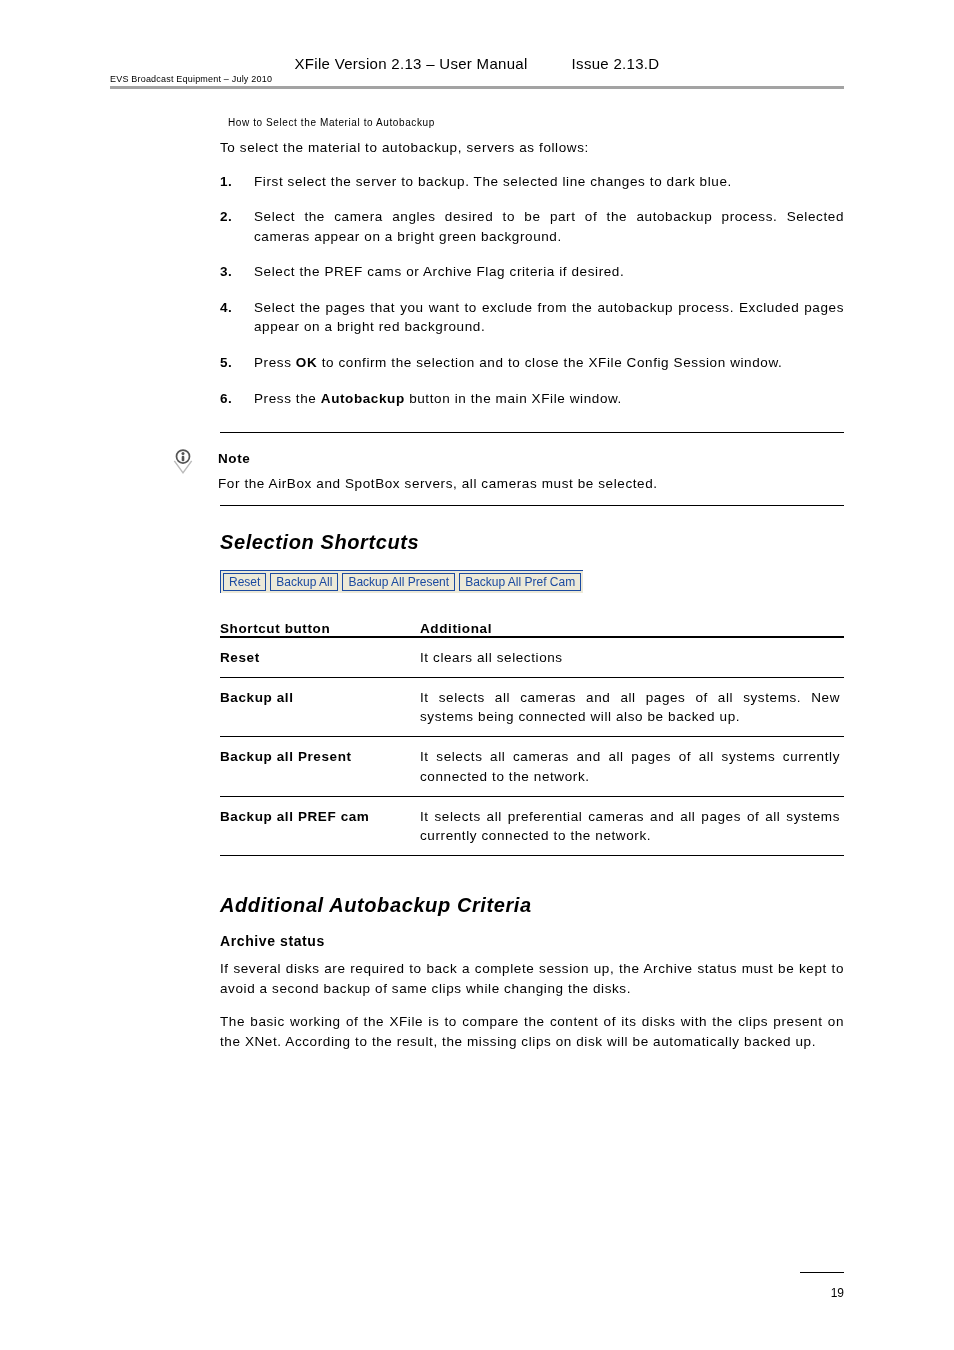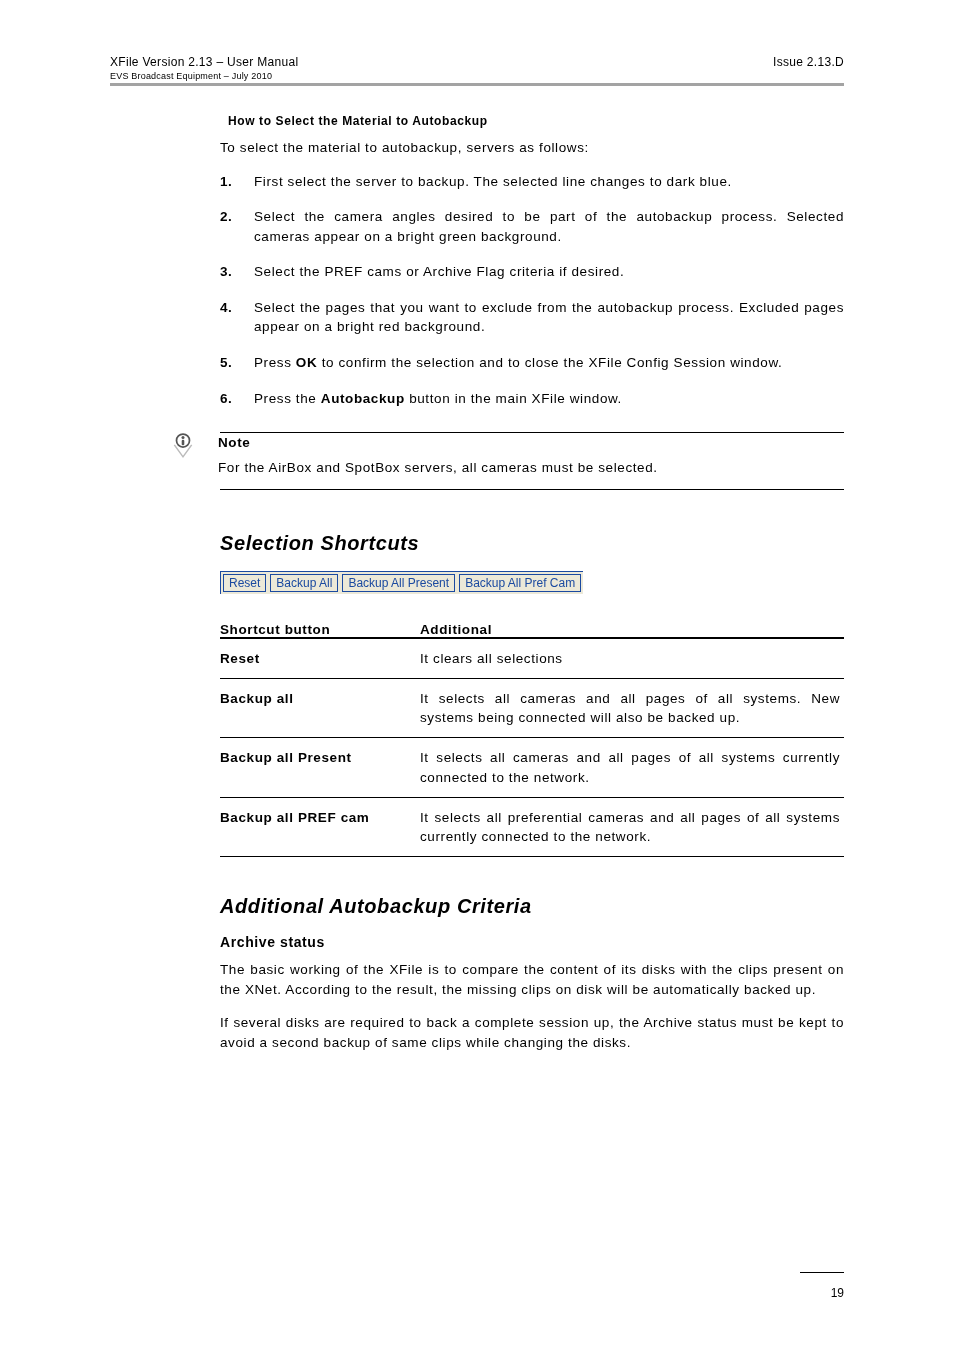--- a/index.html
+++ b/index.html
@@ -9,40 +9,40 @@
     height: 1350px;
     font-family: Arial, Helvetica, sans-serif;
     color: #000;
     position: relative;
   }
   .page {
     padding: 55px 110px 40px 110px;
   }
   .header {
     display: flex;
-    justify-content: space-between;
-    font-size: 12px;
+    justify-content: center;
+    font-size: 15px;
     letter-spacing: 0.3px;
     margin-bottom: 2px;
     gap: 44px;
   }
   .header-sub {
     font-size: 9px;
     letter-spacing: 0.2px;
     border-bottom: 3px solid #a3a3a3;
     padding-bottom: 2px;
     width: 100%;
   }
   .content {
     margin-left: 110px;
     margin-top: 28px;
   }
   h4.section-title {
-    font-size: 12px;
-    font-weight: bold;
+    font-size: 10px;
+    font-weight: normal;
     letter-spacing: 0.6px;
     margin-bottom: 10px;
     padding-left: 8px;
   }
   .para {
     font-size: 13.5px;
     letter-spacing: 0.6px;
     line-height: 1.45;
     margin-bottom: 14px;
     text-align: justify;
@@ -65,42 +65,42 @@
     width: 34px;
     flex-shrink: 0;
   }
   ol.steps > li .step-body { flex: 1; }
   .bold { font-weight: bold; }
 
   .note-block {
     margin-top: 24px;
     border-top: 1px solid #000;
     border-bottom: 1px solid #000;
-    padding: 0 0 10px 0;
+    padding: 16px 0 10px 0;
     display: flex;
     align-items: flex-start;
   }
   .note-icon {
     width: 26px; height: 26px;
     margin-right: 22px;
     margin-left: -50px;
     flex-shrink: 0;
     display:flex; align-items:center; justify-content:center;
   }
   .note-text {
     font-size: 13.5px; letter-spacing: 0.6px; line-height: 1.55;
   }
   .note-text .note-label { font-weight: bold; display:block; margin-bottom: 4px; }
 
   h2.subhead {
     font-size: 20px;
     font-weight: bold;
     font-style: italic;
     letter-spacing: 0.6px;
-    margin-top: 42px;
+    margin-top: 25px;
     margin-bottom: 16px;
   }
   h2.subhead.tight { margin-top: 38px; }
 
   .shortcut-img {
     display: flex;
     gap: 4px;
     margin-bottom: 22px;
     padding:2px;
     border-left:1px solid #1b4aa0;
@@ -250,19 +250,19 @@
         </tr>
         <tr>
           <td class="lbl">Backup all PREF cam</td>
           <td>It selects all preferential cameras and all pages of all systems currently connected to the network.</td>
         </tr>
       </tbody>
     </table>
 
     <h2 class="subhead tight">Additional Autobackup Criteria</h2>
     <h4 class="h4plain">Archive status</h4>
+    <p class="para">If several disks are required to back a complete session up, the Archive status must be kept to avoid a second backup of same clips while changing the disks.</p>
     <p class="para">The basic working of the XFile is to compare the content of its disks with the clips present on the XNet. According to the result, the missing clips on disk will be automatically backed up.</p>
-    <p class="para">If several disks are required to back a complete session up, the Archive status must be kept to avoid a second backup of same clips while changing the disks.</p>
 
   </div>
 </div>
 
 <div class="footer">19</div>
 
 </body></html>

